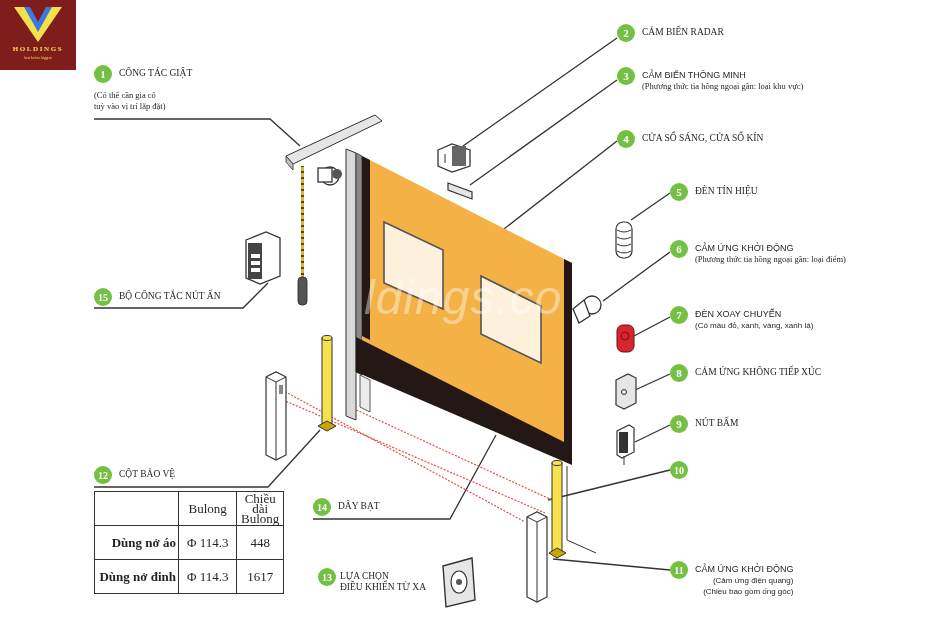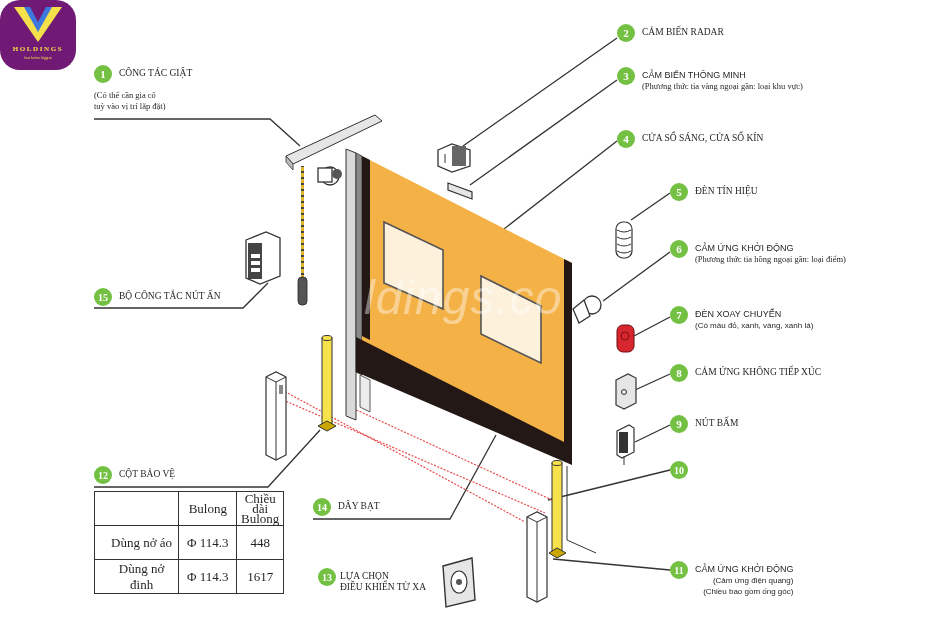--- a/index.html
+++ b/index.html
@@ -1,19 +1,19 @@
 <!DOCTYPE html>
 <html><head>
 <meta charset="utf-8">
 <style>
   html, body { margin: 0; padding: 0; background: #ffffff; }
   body { width: 931px; height: 619px; position: relative; overflow: hidden;
          font-family: "Liberation Serif", serif; color: #231f20; }
   #canvas { position: absolute; left: 0; top: 0; width: 931px; height: 619px; }
-  .logo { position: absolute; left: 0; top: 0; width: 76px; height: 70px; background: #701a75; border-radius: 20px; }
+  .logo { position: absolute; left: 0; top: 0; width: 76px; height: 70px; background: #7f1d1d; }
   .logo .word { position: absolute; left: 0; right: 0; top: 45px; text-align: center;
                 font-family: "Liberation Serif", serif; font-size: 7px; letter-spacing: 1.6px;
                 color: #f4e04a; font-weight: bold; }
   .logo .tag { position: absolute; left: 0; right: 0; top: 56px; text-align: center;
                font-family: "Liberation Serif", serif; font-size: 3.6px; color: #f4e04a; }
   .callout { position: absolute; display: flex; align-items: flex-start; }
   .badge { width: 18px; height: 18px; border-radius: 50%; background: #74c043; color: #fff;
            font-family: "Liberation Serif", serif; font-weight: bold; font-size: 11px;
            display: flex; align-items: center; justify-content: center; flex: none; }
   .badge.two { font-size: 10px; text-align: right; }
@@ -23,21 +23,21 @@
   .title.sans { font-family: "Liberation Sans", sans-serif; font-size: 9px; }
   .sub { display: block; font-size: 8.5px; white-space: nowrap; }
   .sub.sans { font-family: "Liberation Sans", sans-serif; font-size: 8px; text-align: right; }
   .note { position: absolute; font-size: 8.5px; line-height: 11px; white-space: nowrap; }
   table.spec { position: absolute; left: 94px; top: 491px; border-collapse: collapse;
                width: 190px; font-size: 13px; font-family: "Liberation Serif", serif; }
   table.spec td, table.spec th { border: 1.5px solid #333; font-weight: normal; text-align: center;
                padding: 0 2px; }
   table.spec th { height: 33px; line-height: 10px; }
   table.spec td { height: 33px; }
-  table.spec td.l { text-align: center; padding-left: 12px; }
+  table.spec td.l { text-align: right; padding-left: 4px; font-weight: bold; }
   .wm { position: absolute; left: 364px; top: 270px; font-family: "Liberation Sans", sans-serif;
         font-style: italic; font-weight: normal; font-size: 48px; color: rgba(255,255,255,0.42);
         letter-spacing: 1px; white-space: nowrap; pointer-events: none; }
 </style>
 </head>
 <body>
 
 <svg id="canvas" viewBox="0 0 931 619" xmlns="http://www.w3.org/2000/svg">
   <defs>
     <pattern id="chain" width="3" height="6" patternUnits="userSpaceOnUse">
@@ -192,21 +192,21 @@
   <span class="badge">2</span>
   <span class="txt">
       <span class="title">Cảm biến radar</span>
     </span>
 </div>
 
 <div class="callout" style="left:617px;top:67px">
   <span class="badge">3</span>
   <span class="txt">
     <span class="title sans">Cảm biến thông minh</span>
-    <span class="sub">(Phương thức tia vàng ngoại gần: loại khu vực)</span>
+    <span class="sub">(Phương thức tia hồng ngoại gần: loại khu vực)</span>
   </span>
 </div>
 
 <div class="callout" style="left:617px;top:130px">
   <span class="badge">4</span>
   <span class="txt">
       <span class="title">Cửa sổ sáng, cửa sổ kín</span>
     </span>
 </div>
 

